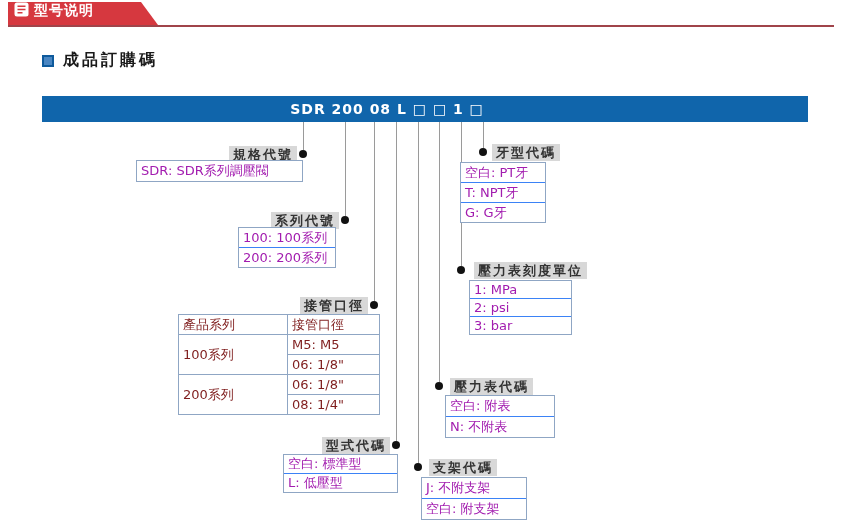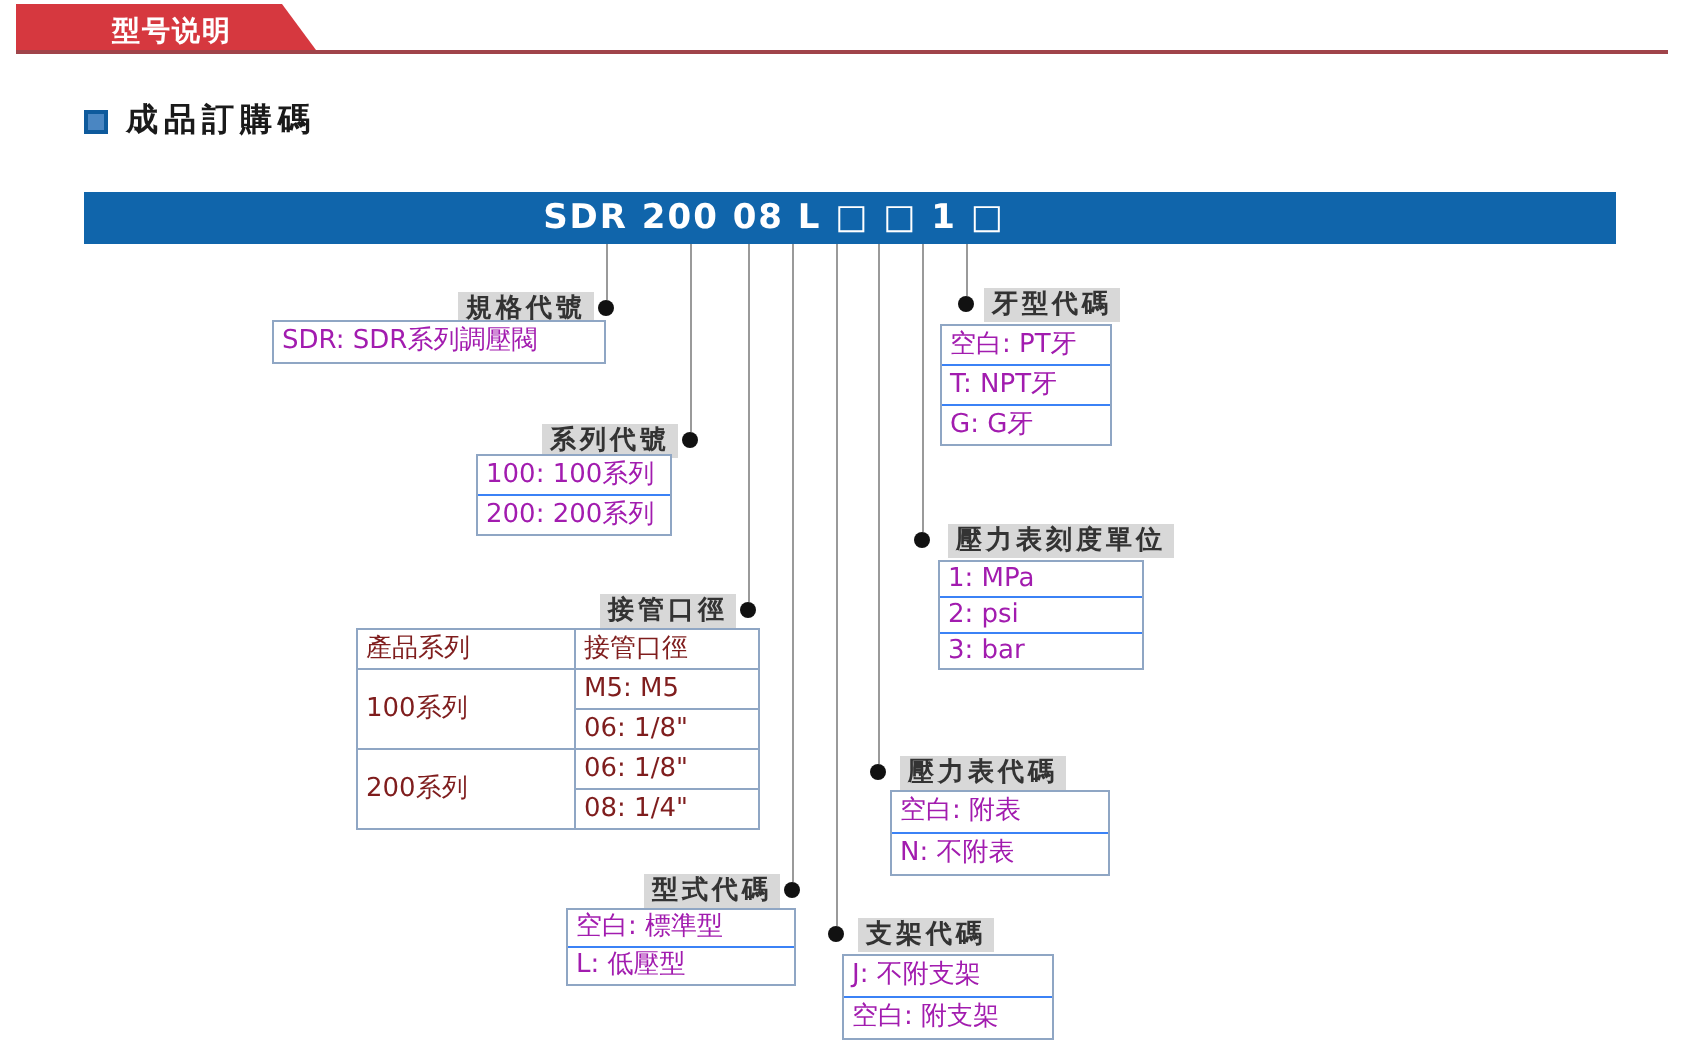--- a/index.html
+++ b/index.html
@@ -2,33 +2,33 @@
 <html><head>
 <meta charset="utf-8">
 <style>
   html,body{margin:0;padding:0;background:#fff;}
   .page{position:relative;width:844px;height:531px;background:#ffffff;overflow:hidden;
         font-family:"DejaVu Sans","Liberation Sans",sans-serif;}
 
   
   .tab{position:absolute;left:8px;top:2px;width:150px;height:23px;background:#d6383f;
        clip-path:polygon(0 0,calc(100% - 17px) 0,100% 100%,0 100%);
-       display:flex;align-items:center;gap:5px;padding-left:6px;box-sizing:border-box;flex-direction:column;}
+       display:flex;align-items:flex-start;gap:5px;padding-left:6px;box-sizing:border-box;}
   .tab-title{color:#fff;font-size:14px;font-weight:bold;letter-spacing:1px;}
   .header-rule{position:absolute;left:8px;top:25px;width:826px;height:2px;background:#a0444a;}
 
   
   .heading{position:absolute;left:42px;top:50px;display:flex;align-items:center;gap:9px;}
   .sq{width:12px;height:12px;background:#4a86c2;border:2px solid #0e5a9c;box-sizing:border-box;}
   .heading-text{font-size:16px;font-weight:bold;color:#1a1a1a;letter-spacing:3px;}
 
   
   .banner{position:absolute;left:42px;top:96px;width:766px;height:26px;background:#1065ab;
           display:flex;align-items:center;justify-content:center;}
-  .banner-text{color:#fff;font-size:17px;font-weight:bold;letter-spacing:1px;margin-right:76px;}
+  .banner-text{color:#fff;font-size:14px;font-weight:bold;letter-spacing:1px;margin-right:76px;}
 
   
   .vline{position:absolute;width:1px;background:#9a9a9a;}
   .dot{position:absolute;width:8px;height:8px;border-radius:50%;background:#111;}
 
   
   .lbl{position:absolute;font-size:13px;font-weight:bold;color:#333;background:#d8d8d8;
        padding:1px 4px;letter-spacing:2px;white-space:nowrap;line-height:15px;}
 
   
@@ -140,19 +140,19 @@
   </div>
 
   <div class="lbl" style="left:474px;top:262px">壓力表刻度單位</div>
   <div class="lbox" style="left:469px;top:280px;width:103px">
     <div class="row" style="line-height:17px">1: MPa</div>
     <div class="row" style="line-height:17px">2: psi</div>
     <div class="row" style="line-height:17px">3: bar</div>
   </div>
 
   <div class="lbl" style="left:492px;top:144px">牙型代碼</div>
-  <div class="lbox" style="left:470px;top:162px;width:86px">
+  <div class="lbox" style="left:460px;top:162px;width:86px">
     <div class="row" style="line-height:19px">空白: PT牙</div>
     <div class="row" style="line-height:19px">T: NPT牙</div>
     <div class="row" style="line-height:19px">G: G牙</div>
   </div>
 
 </div>
 
 </body></html>

